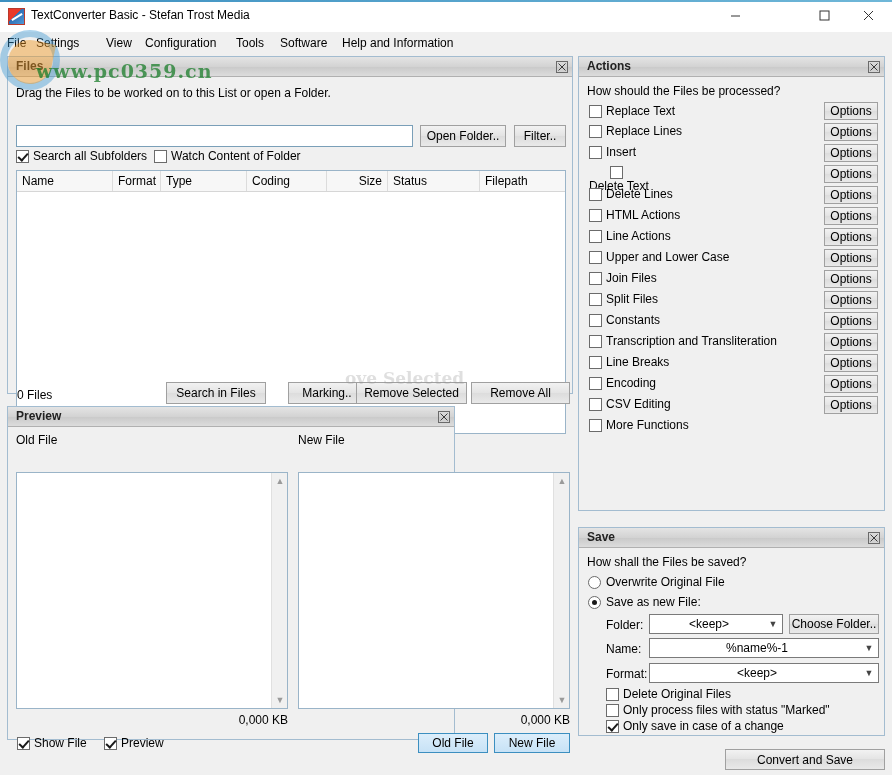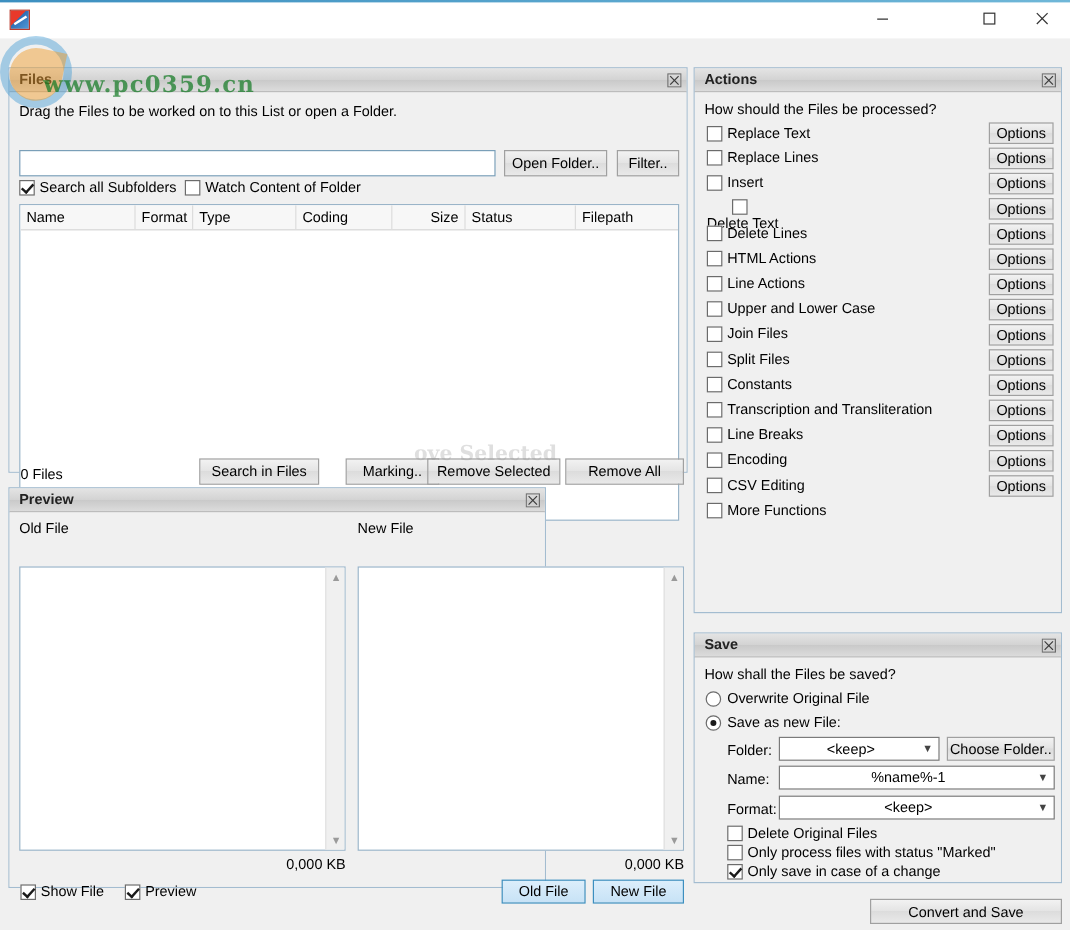--- a/index.html
+++ b/index.html
@@ -182,39 +182,49 @@
   }
 </style>
 </head>
 <body>
 
 <div id="app">
 
   <div class="titlebar">
     <div class="titlebar-accent"></div>
     <div class="app-icon"></div>
+    <div class="title-text">TextConverter Basic - Stefan Trost Media</div>
 
     <div class="winbtn btn-min">
       <svg width="11" height="11" viewBox="0 0 11 11">
           <line x1="1" y1="6" x2="10" y2="6" stroke="#333" stroke-width="1"></line>
         </svg>
     </div>
     <div class="winbtn btn-max">
       <svg width="11" height="11" viewBox="0 0 11 11">
           <rect x="1" y="1" width="9" height="9" fill="none" stroke="#333" stroke-width="1"></rect>
         </svg>
     </div>
     <div class="winbtn close btn-close">
       <svg width="11" height="11" viewBox="0 0 11 11">
           <line x1="1" y1="1" x2="10" y2="10" stroke="#333" stroke-width="1"></line>
           <line x1="10" y1="1" x2="1" y2="10" stroke="#333" stroke-width="1"></line>
         </svg>
     </div>
   </div>
 
+  <div class="menubar">
+    <div class="menu-item" style="left:2px">File</div>
+    <div class="menu-item" style="left:31px">Settings</div>
+    <div class="menu-item" style="left:101px">View</div>
+    <div class="menu-item" style="left:140px">Configuration</div>
+    <div class="menu-item" style="left:231px">Tools</div>
+    <div class="menu-item" style="left:275px">Software</div>
+    <div class="menu-item" style="left:337px">Help and Information</div>
+  </div>
 
   <div class="panel" style="left:7px; top:56px; width:566px; height:338px;">
     <div class="panel-head">
       <div class="panel-title">Files</div>
       <div class="panel-close">
         <svg width="12" height="12" viewBox="0 0 12 12">
           <rect x="0.5" y="0.5" width="11" height="11" fill="none" stroke="#6a6a6a" stroke-width="1"></rect>
           <line x1="2.5" y1="2.5" x2="9.5" y2="9.5" stroke="#3a3a3a" stroke-width="1"></line>
           <line x1="9.5" y1="2.5" x2="2.5" y2="9.5" stroke="#3a3a3a" stroke-width="1"></line>
         </svg>

